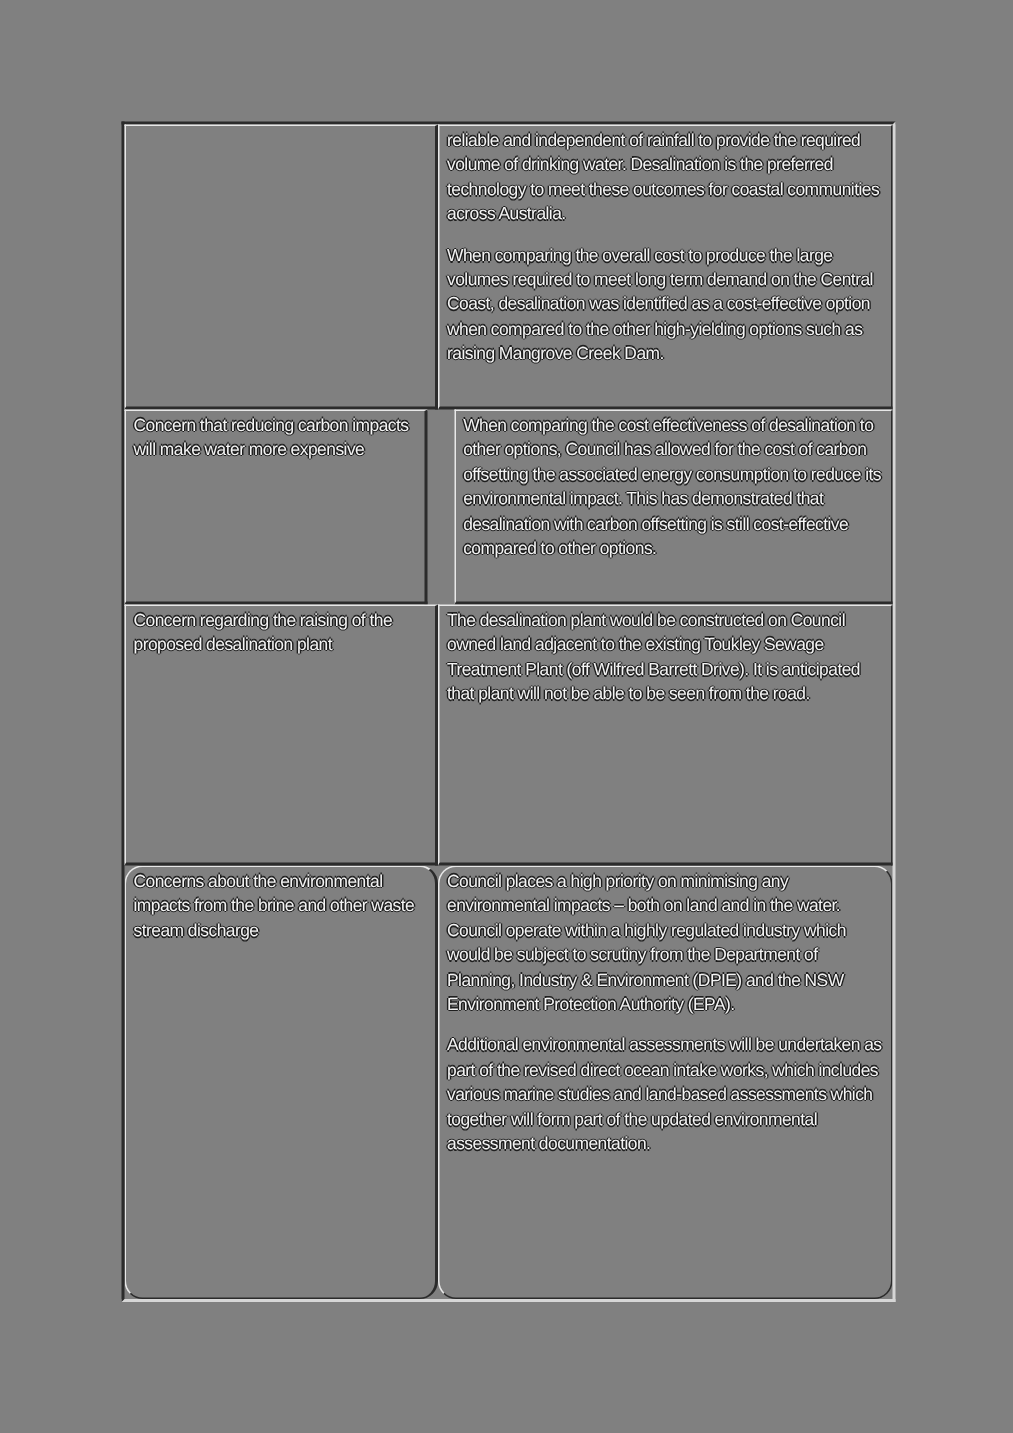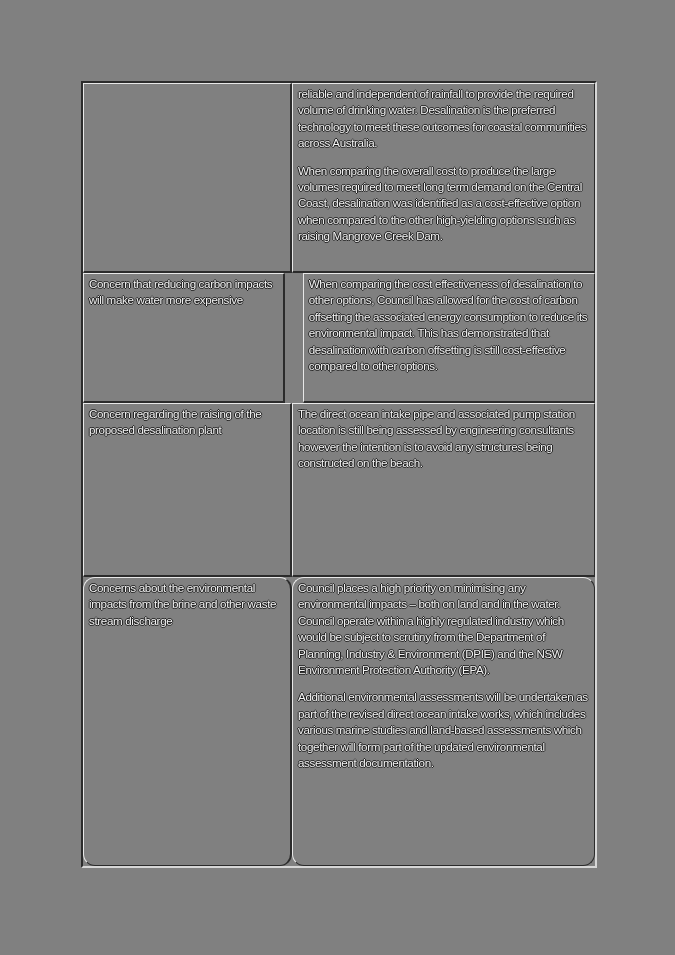--- a/index.html
+++ b/index.html
@@ -99,21 +99,21 @@
       <div class="cell right">
         <p class="para">When comparing the cost effectiveness of desalination to other options, Council has allowed for the cost of carbon offsetting the associated energy consumption to reduce its environmental impact. This has demonstrated that desalination with carbon offsetting is still cost-effective compared to other options.</p>
       </div>
     </div>
 
     <div class="row row-3">
       <div class="cell left">
         <div class="para">Concern regarding the raising of the proposed desalination plant</div>
       </div>
       <div class="cell right">
-        <p class="para">The direct ocean intake pipe and associated pump station location is still being assessed by engineering consultants however the intention is to avoid any structures being constructed on the beach.</p>
+        <p class="para">The desalination plant would be constructed on Council owned land adjacent to the existing Toukley Sewage Treatment Plant (off Wilfred Barrett Drive). It is anticipated that plant will not be able to be seen from the road.</p>
       </div>
     </div>
 
     <div class="row row-4">
       <div class="cell left">
         <div class="para">Concerns about the environmental impacts from the brine and other waste stream discharge</div>
       </div>
       <div class="cell right">
         <p class="para">Council places a high priority on minimising any environmental impacts – both on land and in the water. Council operate within a highly regulated industry which would be subject to scrutiny from the Department of Planning, Industry &amp; Environment (DPIE) and the NSW Environment Protection Authority (EPA).</p>
         <p class="para">Additional environmental assessments will be undertaken as part of the revised direct ocean intake works, which includes various marine studies and land-based assessments which together will form part of the updated environmental assessment documentation.</p>

